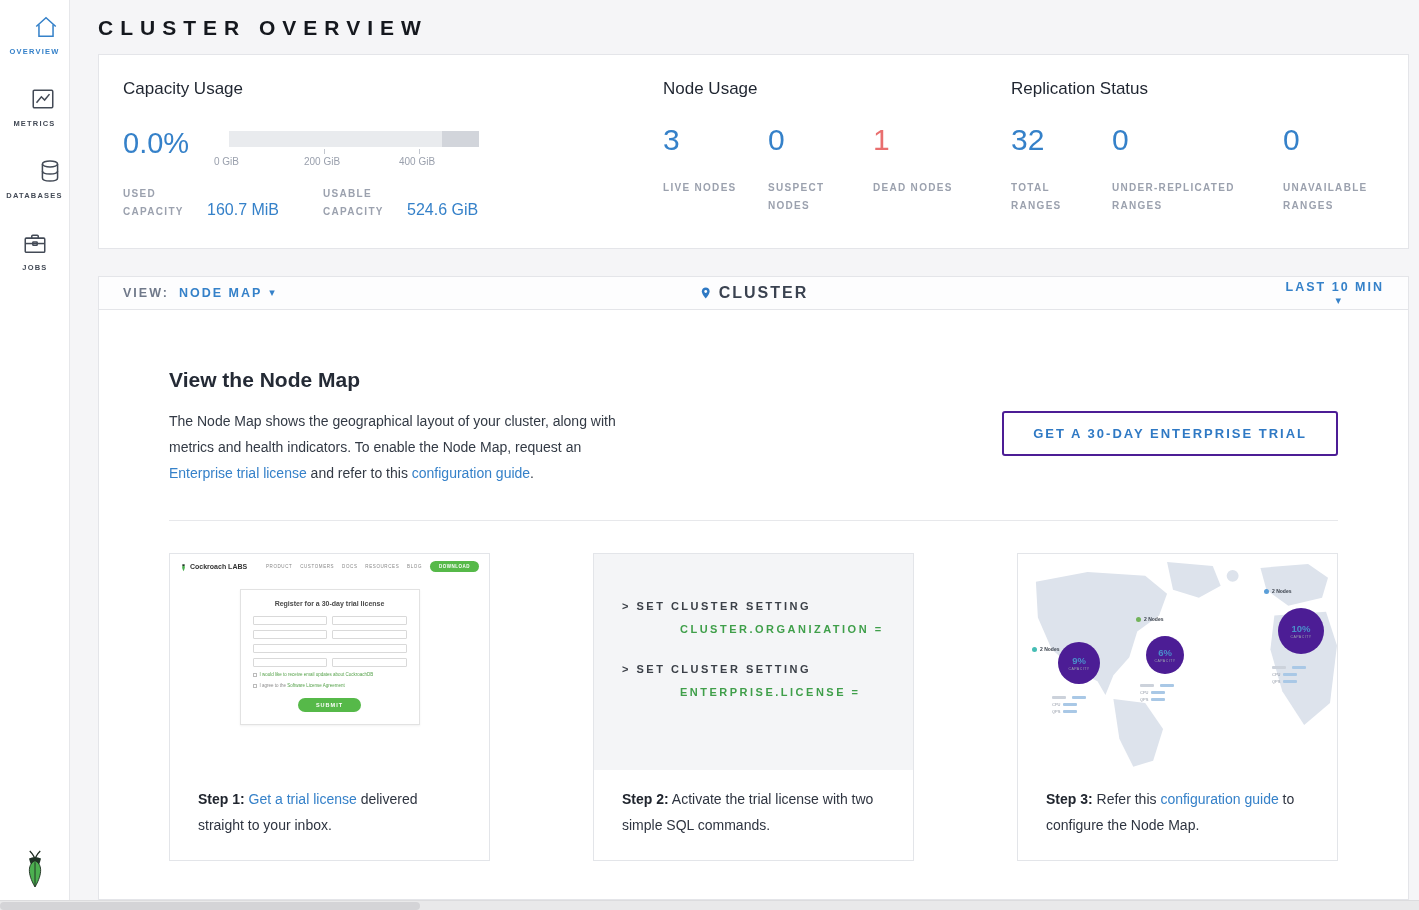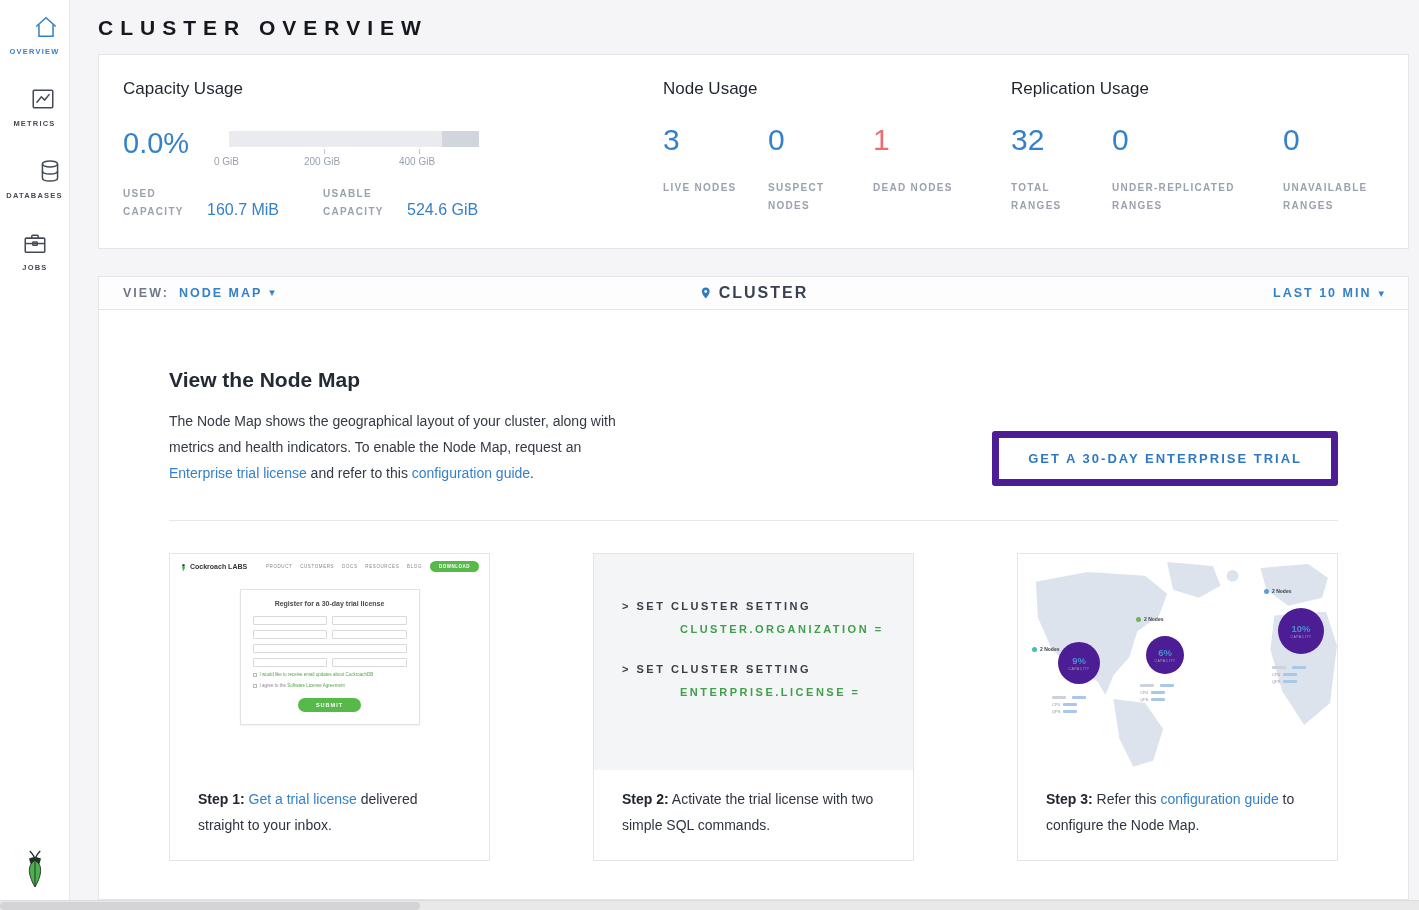--- a/index.html
+++ b/index.html
@@ -62,33 +62,33 @@
     margin-top:27px; height:34px; background:#fdfdfe; border:1px solid #e4e5e9;
     display:flex; align-items:center; padding:0 24px; position:relative;
   }
   .vb-left { display:flex; align-items:flex-start; cursor:pointer; }
   .vb-label { font-size:12.5px; letter-spacing:2px; color:#70798a; font-weight:600; }
   .vb-value { font-size:12.5px; letter-spacing:2px; color:#3581c9; font-weight:600; margin-left:10px; }
   .vb-caret { color:#3581c9; font-size:11px; margin-left:7px; }
   .vb-center { position:absolute; left:50%; transform:translateX(-50%); display:flex; align-items:center; }
   .vb-pin { width:13px; height:16px; margin-right:7px; }
   .vb-cluster { font-size:16px; letter-spacing:2px; color:#3a4250; font-weight:700; }
-  .vb-right { margin-left:auto; display:flex; align-items:center; cursor:pointer; }
+  .vb-right { margin-left:auto; display:flex; align-items:center; cursor:pointer;flex-direction:column; }
 
   
   .panel {
     background:#fff; border:1px solid #e4e5e9; border-top:none;
     padding:58px 70px 0 70px; height:590px;
   }
-  .panel-head { display:flex; align-items:flex-end; }
+  .panel-head { display:flex; align-items:center; }
   .nm-title { font-size:21px; font-weight:600; color:#242a35; }
   .nm-para { margin-top:16px; width:458px; font-size:14px; line-height:26px; color:#333a45; }
   .link { color:#3581c9; cursor:pointer; text-decoration:none; }
   .trial-btn {
-    margin-left:auto; margin-top:12px; background:#fff; border:7px solid #4c1d95;
+    margin-left:auto; margin-top:12px; background:#fff; border:2px solid #4c1d95;
     border-radius:3px; color:#2f79c4; font-size:13px; letter-spacing:2px; font-weight:600;
     padding:13px 29px; cursor:pointer; white-space:nowrap;
     font-family:"Liberation Sans","DejaVu Sans",sans-serif;
   }
   .panel-divider { height:1px; background:#e7e8eb; margin-top:34px; }
   .steps-row { display:flex; justify-content:space-between; margin-top:32px; }
   .step-card { width:321px; border:1px solid #e3e5e9; background:#fff; }
   .card-img { height:216px; overflow:hidden; position:relative; }
   .card-caption { padding:16px 28px 22px 28px; font-size:14px; line-height:26px; color:#2e3440; }
   .step-label { font-weight:700; color:#20252e; }
@@ -240,21 +240,21 @@
             <div class="stat-lbl">SUSPECT NODES</div>
           </div>
           <div class="stat">
             <div class="stat-num danger">1</div>
             <div class="stat-lbl">DEAD NODES</div>
           </div>
         </div>
       </div>
 
       <div class="stats-section repl">
-        <div class="sec-title">Replication Usage</div>
+        <div class="sec-title">Replication Status</div>
         <div class="stats-row">
           <div class="stat">
             <div class="stat-num">32</div>
             <div class="stat-lbl">TOTAL RANGES</div>
           </div>
           <div class="stat wide">
             <div class="stat-num">0</div>
             <div class="stat-lbl">UNDER-REPLICATED RANGES</div>
           </div>
           <div class="stat">

